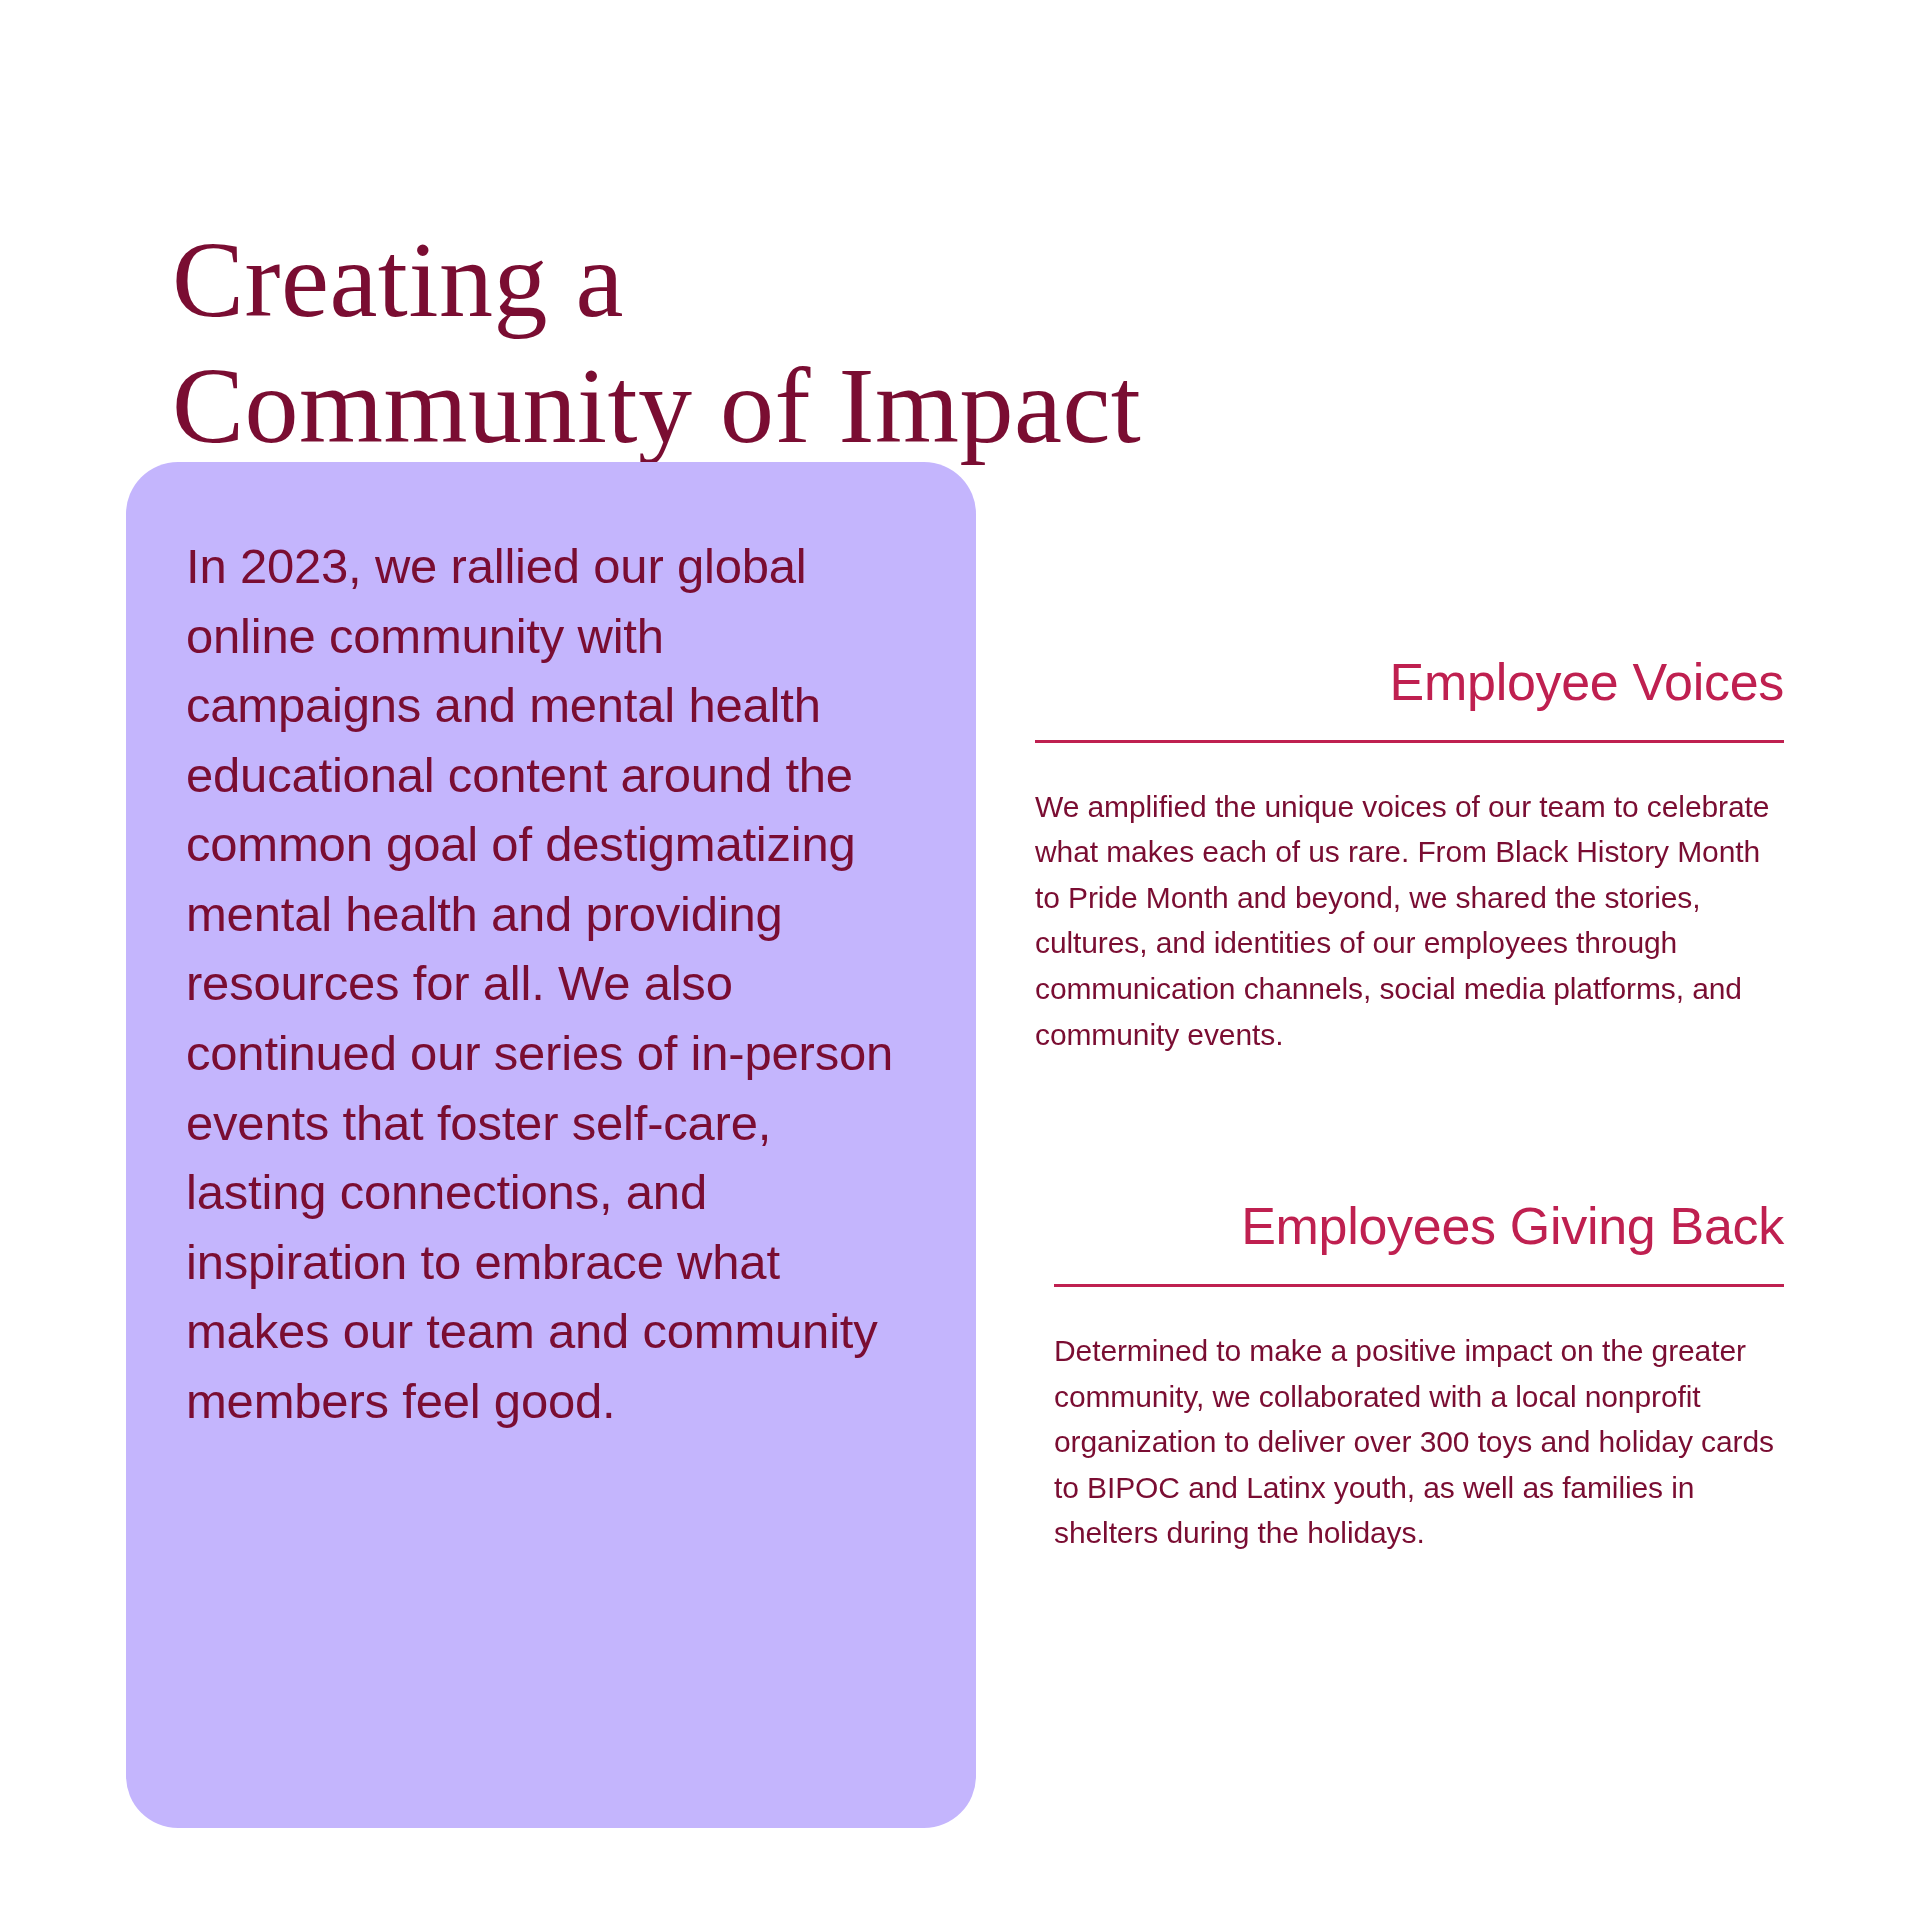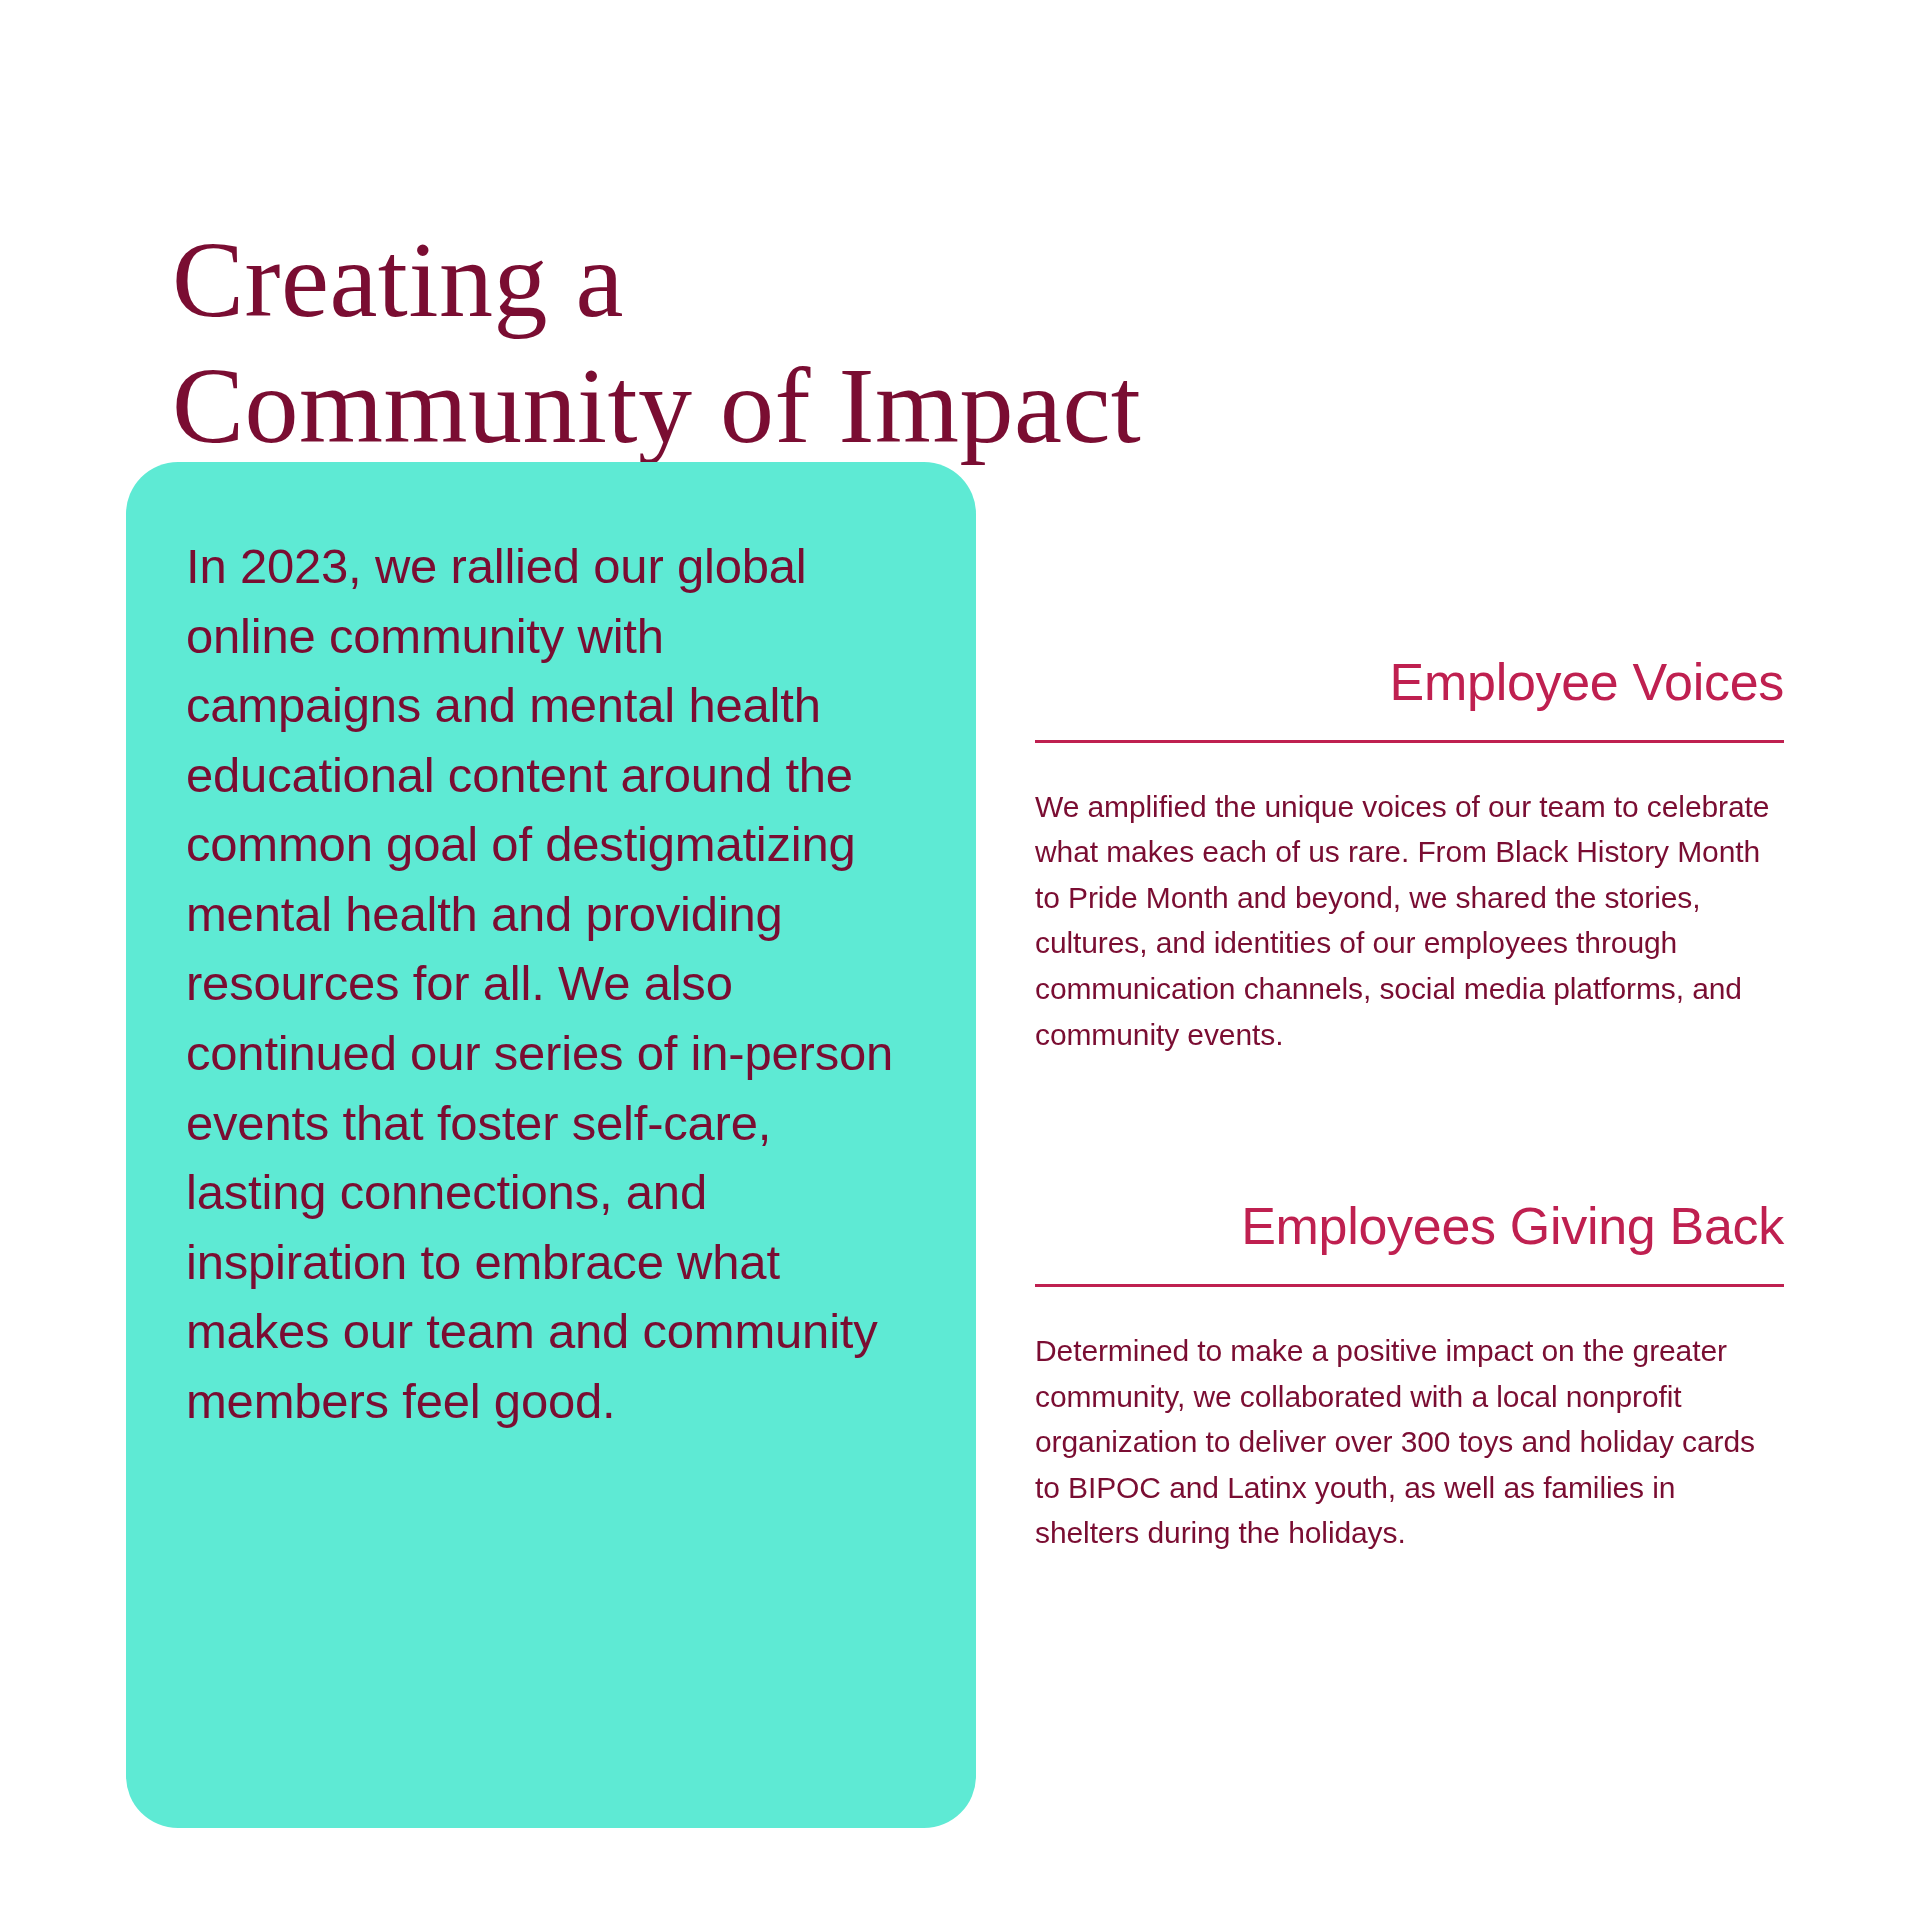--- a/index.html
+++ b/index.html
@@ -36,21 +36,21 @@
     white-space: pre-line;
   }
 
   
   .left-card {
     position: absolute;
     left: 126px;
     top: 462px;
     width: 850px;
     height: 1366px;
-    background: #5eead4;
+    background: #c4b5fd;
     border-radius: 52px;
     box-sizing: border-box;
     padding: 70px 77px 84px 60px;
   }
   .left-card p {
     margin: 0;
     font-family: "Liberation Sans", sans-serif;
     font-size: 49px;
     line-height: 1.42;
     color: #7a0d32;
@@ -59,20 +59,21 @@
 
   
   .right-col {
     position: absolute;
     left: 1035px;
     top: 653px;
     width: 749px;
   }
   .section + .section {
     margin-top: 140px;
+    margin-left: 19px;
   }
   .section-heading {
     margin: 0;
     font-family: "Liberation Sans", sans-serif;
     font-weight: 400;
     font-size: 52px;
     line-height: 1.15;
     color: #bf2050;
     letter-spacing: -0.3px;
     text-align: right;

